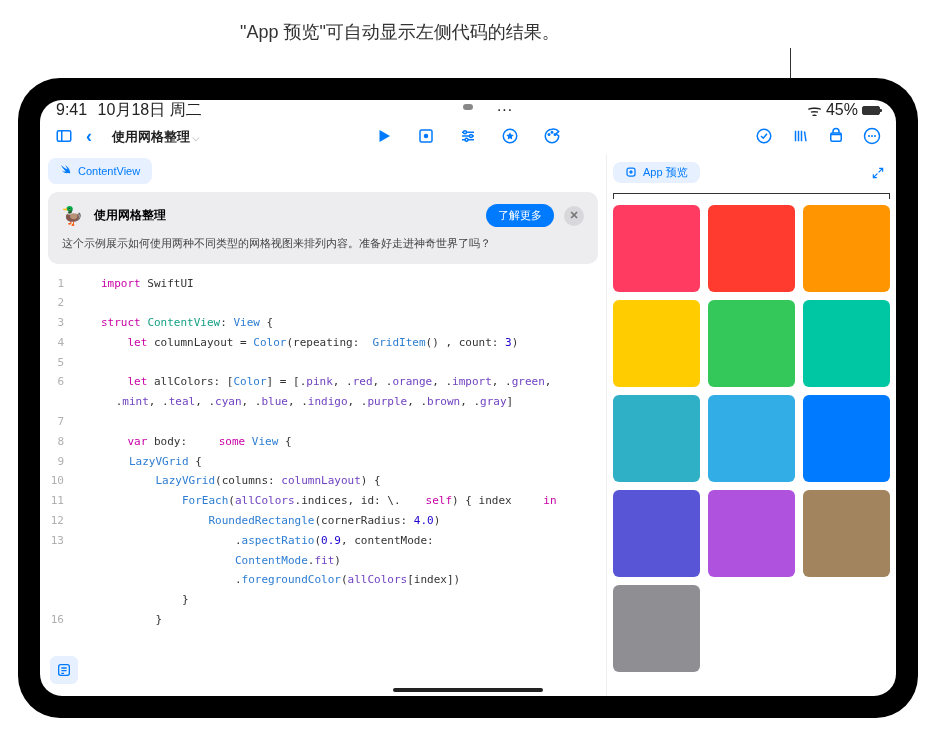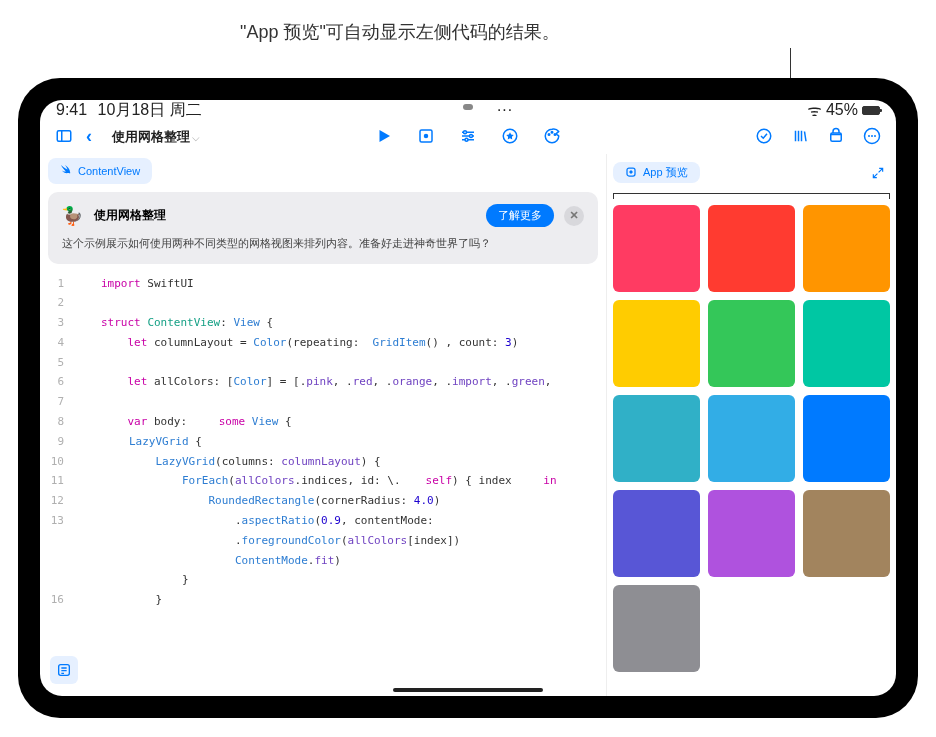--- a/index.html
+++ b/index.html
@@ -446,29 +446,30 @@
           <div class="info-card-body">这个示例展示如何使用两种不同类型的网格视图来排列内容。准备好走进神奇世界了吗？</div>
         </div>
 
         <div class="code-area" id="code-area">
             <div class="code-line"><div class="gutter">1</div><div class="code"><span class="kw">import</span> SwiftUI</div></div>
             <div class="code-line"><div class="gutter">2</div><div class="code"></div></div>
             <div class="code-line"><div class="gutter">3</div><div class="code"><span class="kw">struct</span> <span class="typeUser">ContentView</span>: <span class="type">View</span> {</div></div>
             <div class="code-line"><div class="gutter">4</div><div class="code">    <span class="kw">let</span> columnLayout = <span class="type">Color</span>(repeating:  <span class="type">GridItem</span>() , count: <span class="num">3</span>)</div></div>
             <div class="code-line"><div class="gutter">5</div><div class="code"></div></div>
             <div class="code-line"><div class="gutter">6</div><div class="code">    <span class="kw">let</span> allColors: [<span class="type">Color</span>] = [.<span class="prop">pink</span>, .<span class="prop">red</span>, .<span class="prop">orange</span>, .<span class="prop">import</span>, .<span class="prop">green</span>,</div></div>
+            <div class="code-line"><div class="gutter"></div><div class="code">      .<span class="prop">mint</span>, .<span class="prop">teal</span>, .<span class="prop">cyan</span>, .<span class="prop">blue</span>, .<span class="prop">indigo</span>, .<span class="prop">purple</span>, .<span class="prop">brown</span>, .<span class="prop">gray</span>]</div></div>
             <div class="code-line"><div class="gutter">7</div><div class="code"></div></div>
             <div class="code-line"><div class="gutter">8</div><div class="code">    <span class="kw">var</span> body: <span class="kw">some</span> <span class="type">View</span> {</div></div>
             <div class="code-line"><div class="gutter">9</div><div class="code">        <span class="type">LazyVGrid</span> {</div></div>
             <div class="code-line"><div class="gutter">10</div><div class="code">            <span class="type">LazyVGrid</span>(columns: <span class="prop">columnLayout</span>) {</div></div>
             <div class="code-line"><div class="gutter">11</div><div class="code">                <span class="type">ForEach</span>(<span class="prop">allColors</span>.indices, id: \.<span class="kw">self</span>) { index <span class="kw">in</span></div></div>
             <div class="code-line"><div class="gutter">12</div><div class="code">                    <span class="type">RoundedRectangle</span>(cornerRadius: <span class="num">4.0</span>)</div></div>
             <div class="code-line"><div class="gutter">13</div><div class="code">                        .<span class="fn">aspectRatio</span>(<span class="num">0.9</span>, contentMode:</div></div>
+            <div class="code-line"><div class="gutter"></div><div class="code">                        <span class="type">ContentMode</span>.<span class="prop">fit</span>)</div></div>
             <div class="code-line"><div class="gutter"></div><div class="code">                        .<span class="fn">foregroundColor</span>(<span class="prop">allColors</span>[index])</div></div>
-            <div class="code-line"><div class="gutter"></div><div class="code">                        <span class="type">ContentMode</span>.<span class="prop">fit</span>)</div></div>
             <div class="code-line"><div class="gutter"></div><div class="code">                }</div></div>
             <div class="code-line"><div class="gutter">16</div><div class="code">            }</div></div>
           </div>
       </div>
 
       <div class="preview-pane">
         <div class="preview-header">
           <div class="preview-tab">
             <span>
               <svg width="12" height="12" viewBox="0 0 24 24" fill="none" stroke="#007aff" stroke-width="2.5">

